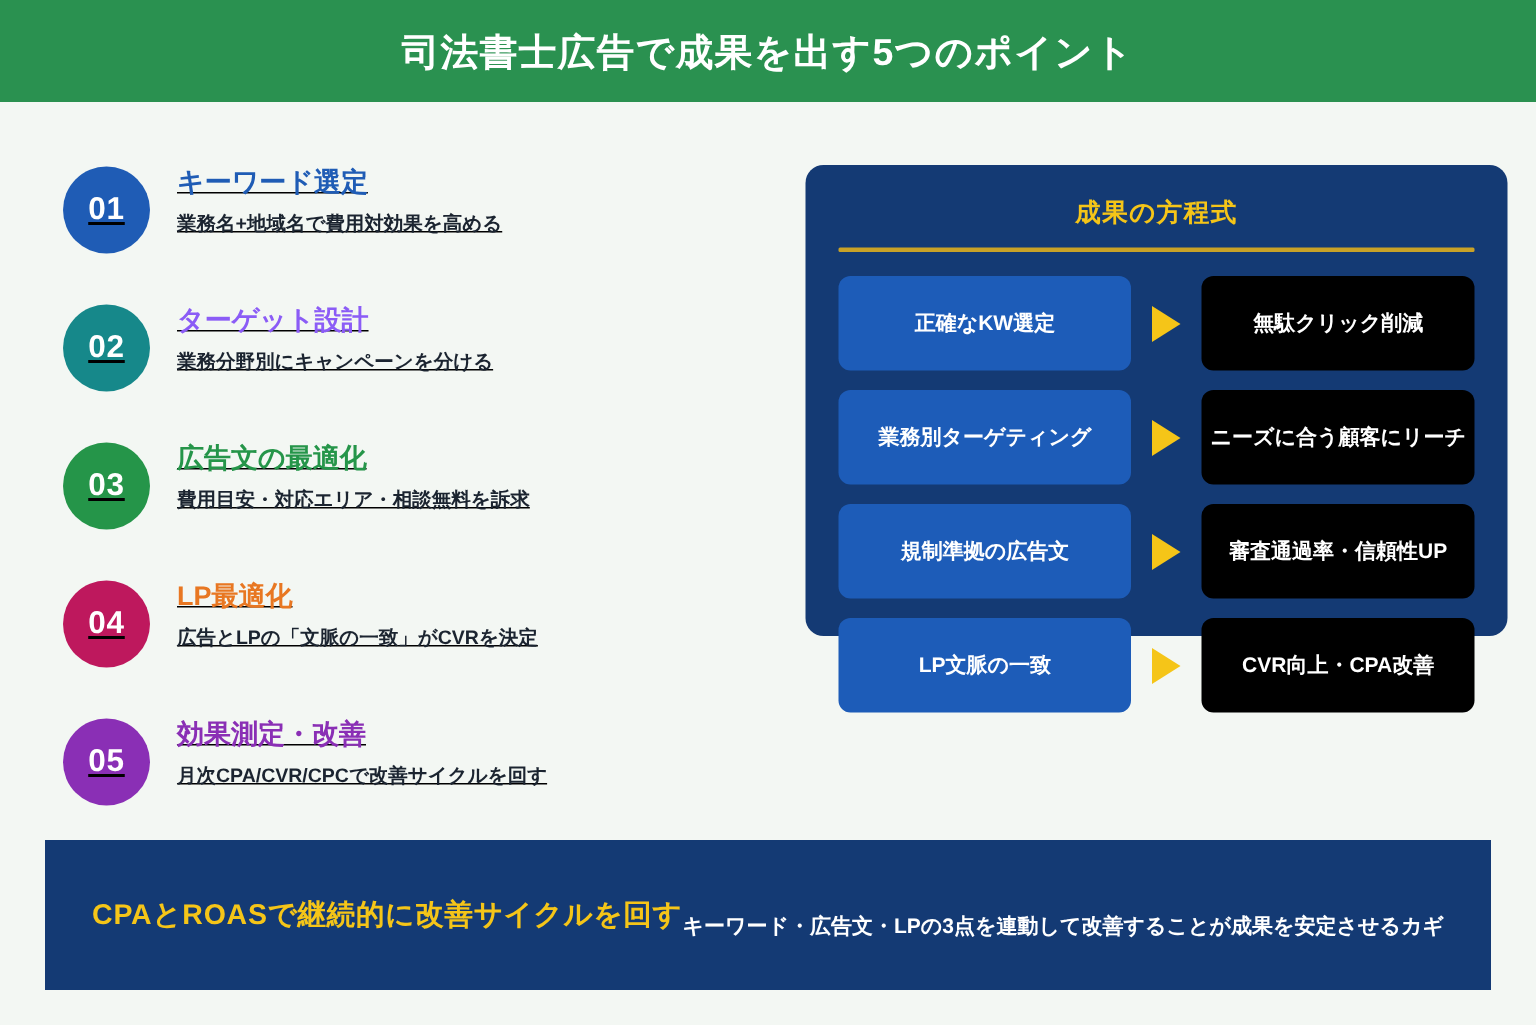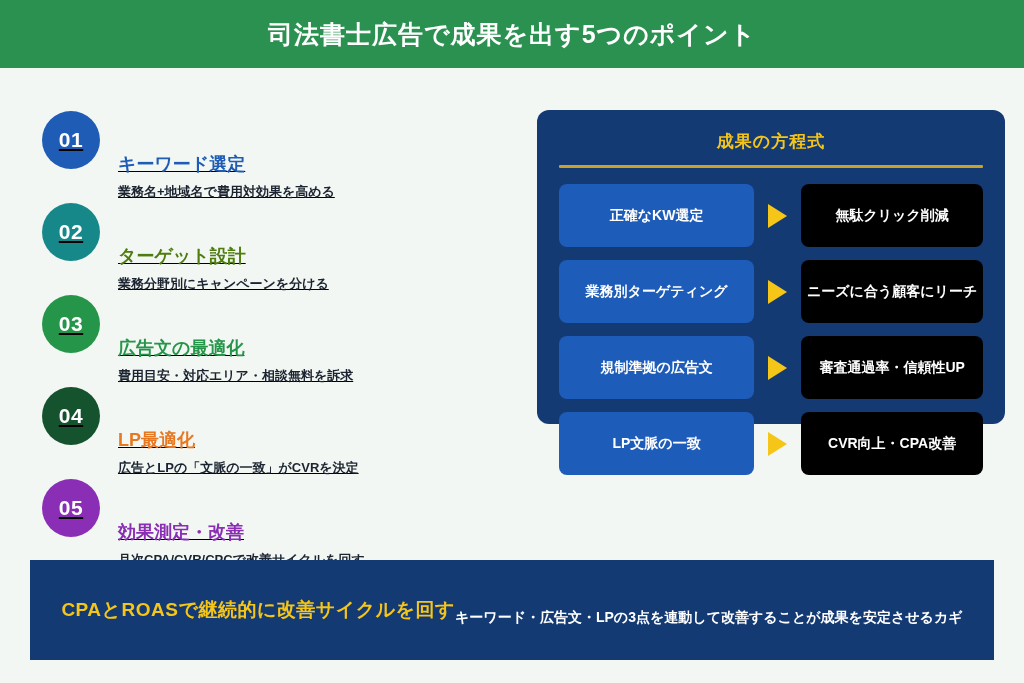--- a/index.html
+++ b/index.html
@@ -54,21 +54,20 @@
     justify-content: center;
     color: #ffffff;
     font-size: 21px;
     font-weight: bold;
     letter-spacing: 0.5px;
     margin-top: 3px;
   }
   .point-text {
     margin-left: 18px;
     padding-top: 2px;
-    margin-top: 43px;
   }
   .point-title {
     font-size: 18px;
     font-weight: bold;
     line-height: 1.25;
     white-space: nowrap;
   }
   .point-desc {
     margin-top: 8px;
     font-size: 13px;
@@ -177,35 +176,35 @@
     <div class="point-badge" style="background:#1f5cb5">01</div>
     <div class="point-text">
       <div class="point-title" style="color:#1f5cb5">キーワード選定</div>
       <div class="point-desc">業務名+地域名で費用対効果を高める</div>
     </div>
   </div>
 
   <div class="point-row">
     <div class="point-badge" style="background:#16888a">02</div>
     <div class="point-text">
-      <div class="point-title" style="color:#4d7c0f">ターゲット設計</div>
+      <div class="point-title" style="color:#8b5cf6">ターゲット設計</div>
       <div class="point-desc">業務分野別にキャンペーンを分ける</div>
     </div>
   </div>
 
   <div class="point-row">
     <div class="point-badge" style="background:#259549">03</div>
     <div class="point-text">
       <div class="point-title" style="color:#259549">広告文の最適化</div>
       <div class="point-desc">費用目安・対応エリア・相談無料を訴求</div>
     </div>
   </div>
 
   <div class="point-row">
-    <div class="point-badge" style="background:#14532d">04</div>
+    <div class="point-badge" style="background:#be185d">04</div>
     <div class="point-text">
       <div class="point-title" style="color:#e87722">LP最適化</div>
       <div class="point-desc">広告とLPの「文脈の一致」がCVRを決定</div>
     </div>
   </div>
 
   <div class="point-row">
     <div class="point-badge" style="background:#8a2fb5">05</div>
     <div class="point-text">
       <div class="point-title" style="color:#8a2fb5">効果測定・改善</div>

